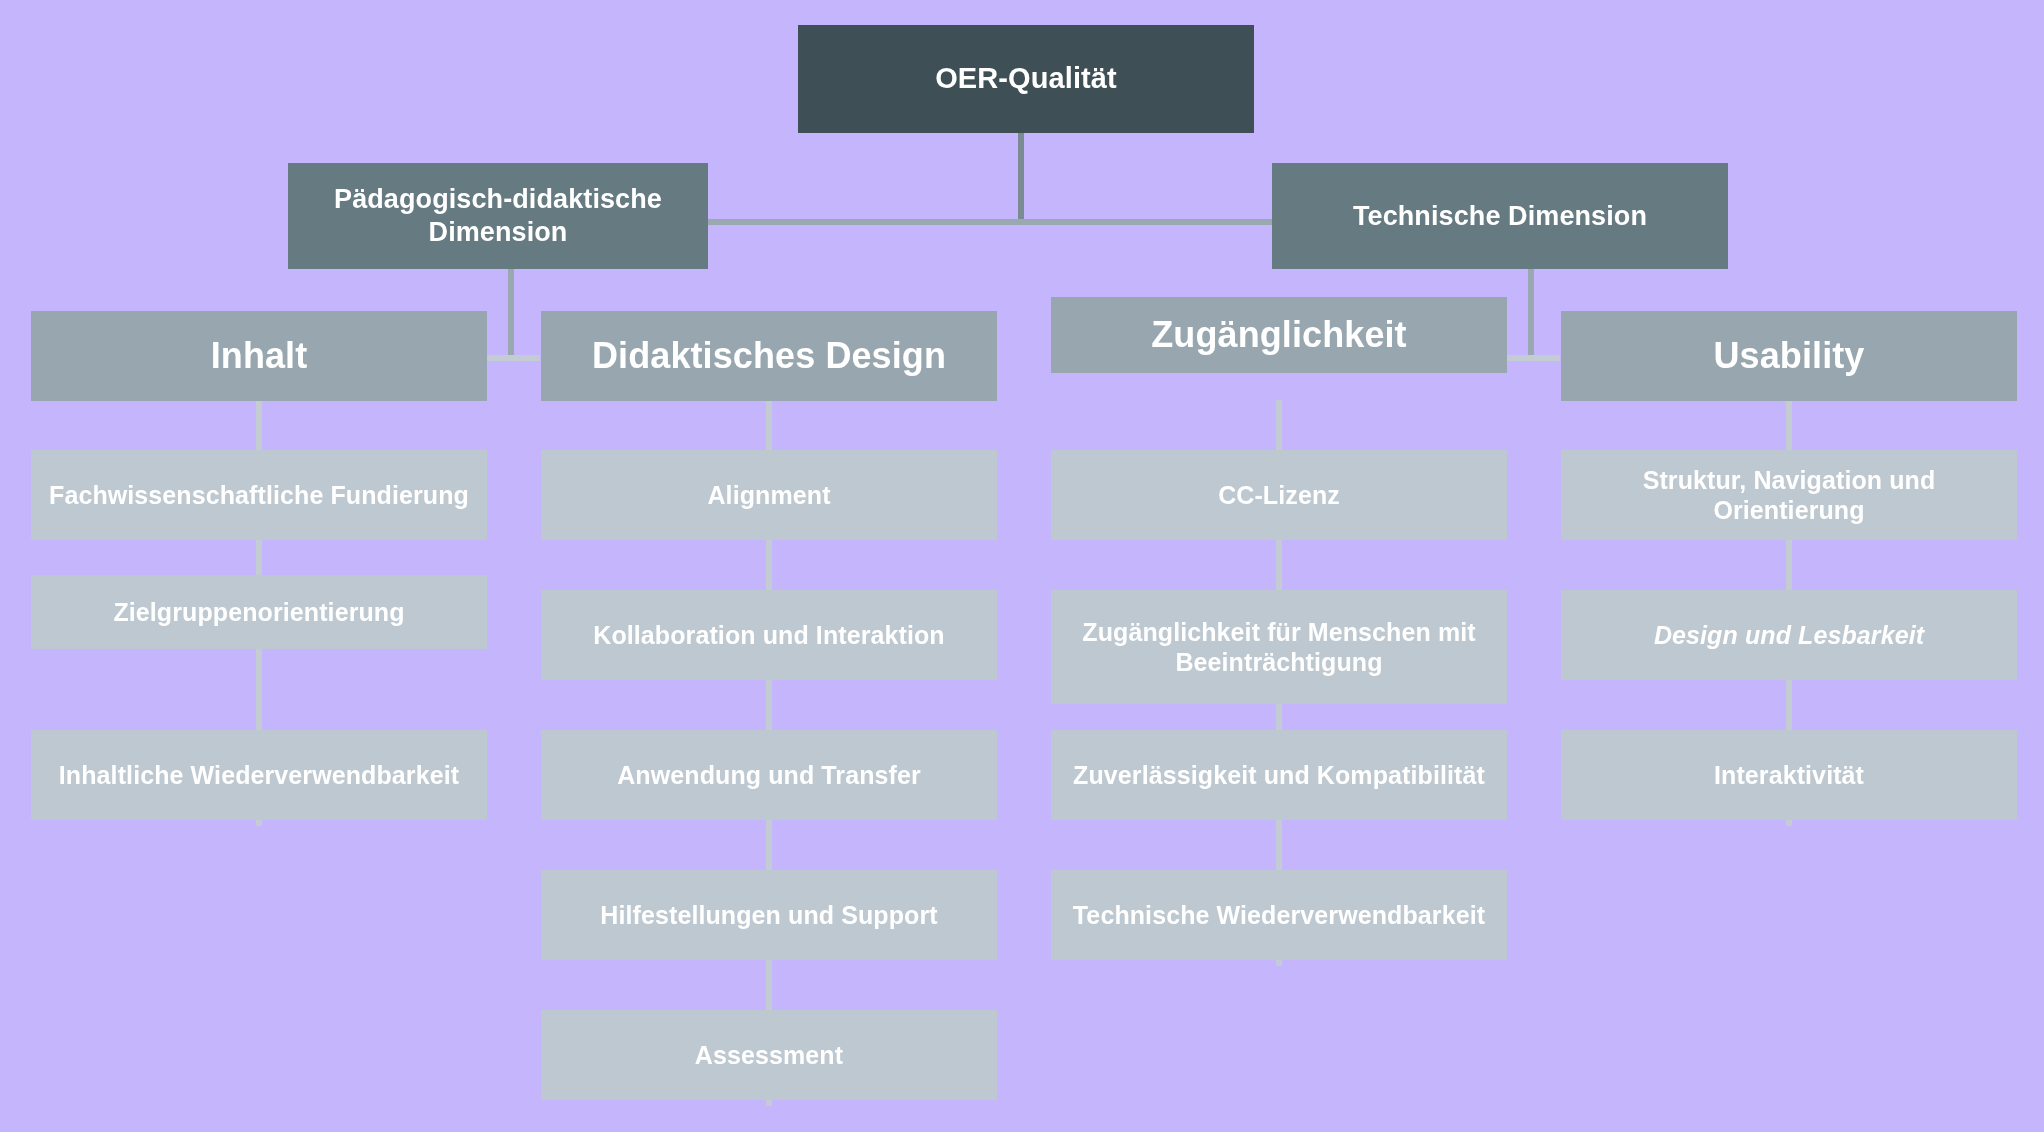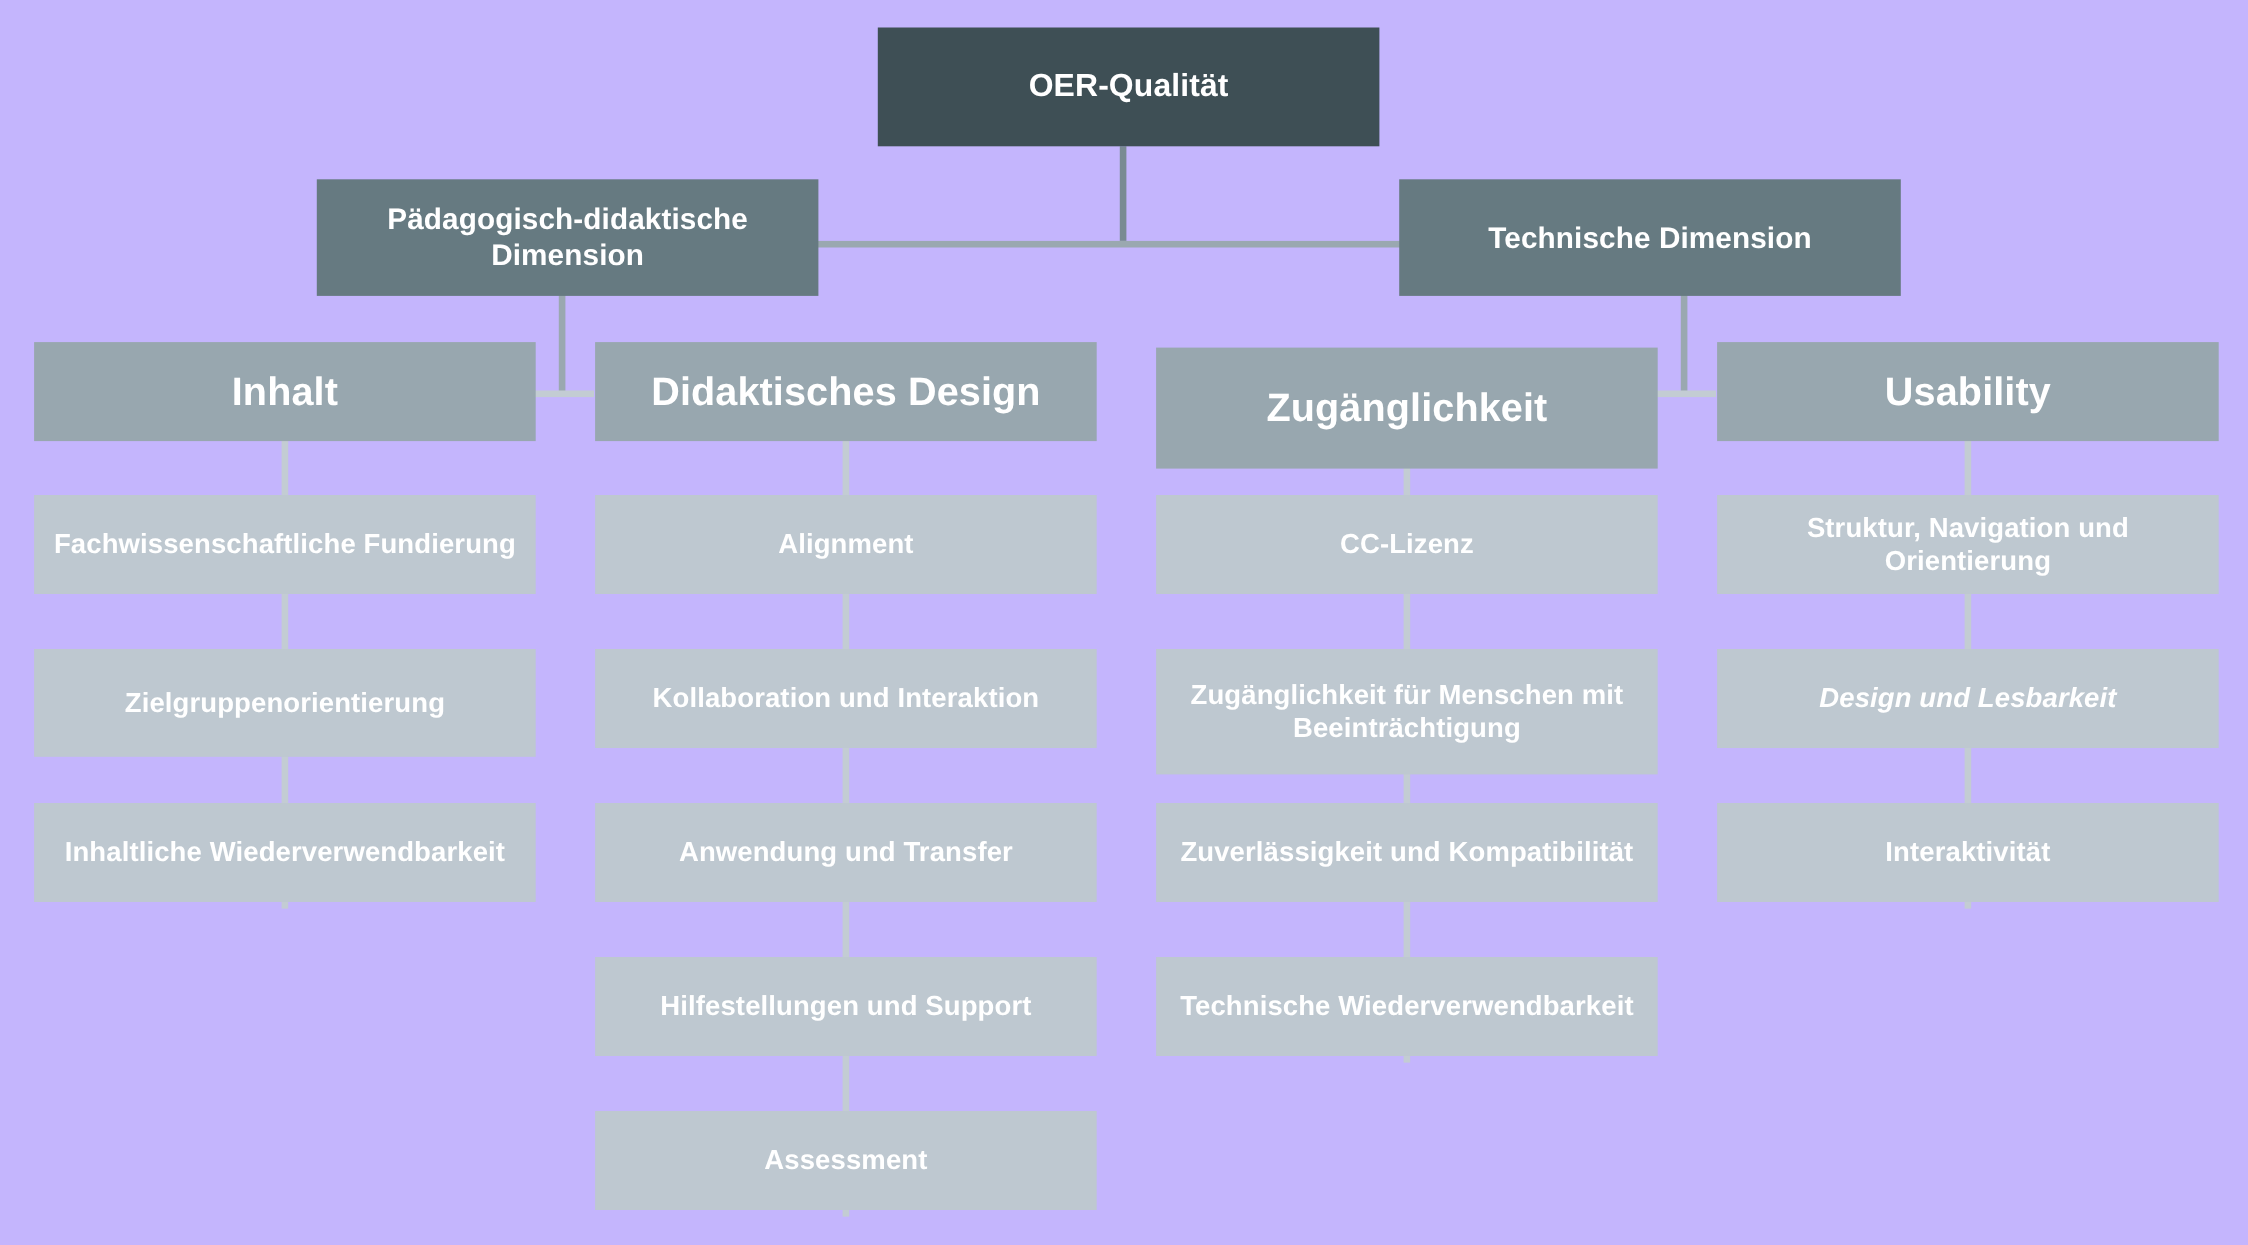--- a/index.html
+++ b/index.html
@@ -80,49 +80,49 @@
   <div class="conn-light" style="left:766px; top:400px; width:6px; height:706px;"></div>
 
   <div class="conn-light" style="left:1276px; top:400px; width:6px; height:566px;"></div>
 
   <div class="conn-light" style="left:1786px; top:400px; width:6px; height:426px;"></div>
 
   <div class="node lvl-root" style="left:798px; top:25px; width:456px; height:108px;">
     <span>OER-Qualität</span>
   </div>
 
-  <div class="node lvl-dim" style="left:288px; top:163px; width:456px; height:106px;">
+  <div class="node lvl-dim" style="left:288px; top:163px; width:420px; height:106px;">
     <span>Pädagogisch-didaktische Dimension</span>
   </div>
 
   <div class="node lvl-dim" style="left:1272px; top:163px; width:456px; height:106px;">
     <span>Technische Dimension</span>
   </div>
 
   <div class="node lvl-cat" style="left:31px; top:311px; width:456px; height:90px;">
     <span>Inhalt</span>
   </div>
 
   <div class="node lvl-cat" style="left:541px; top:311px; width:456px; height:90px;">
     <span>Didaktisches Design</span>
   </div>
 
-  <div class="node lvl-cat" style="left:1051px; top:316px; width:456px; height:110px;">
+  <div class="node lvl-cat" style="left:1051px; top:297px; width:456px; height:76px;">
     <span>Zugänglichkeit</span>
   </div>
 
   <div class="node lvl-cat" style="left:1561px; top:311px; width:456px; height:90px;">
     <span>Usability</span>
   </div>
 
   <div class="node lvl-leaf" style="left:31px; top:450px; width:456px; height:90px;">
     <span>Fachwissenschaftliche Fundierung</span>
   </div>
 
-  <div class="node lvl-leaf" style="left:31px; top:590px; width:456px; height:98px;">
+  <div class="node lvl-leaf" style="left:31px; top:575px; width:456px; height:74px;">
     <span>Zielgruppenorientierung</span>
   </div>
 
   <div class="node lvl-leaf" style="left:31px; top:730px; width:456px; height:90px;">
     <span>Inhaltliche Wiederverwendbarkeit</span>
   </div>
 
   <div class="node lvl-leaf" style="left:541px; top:450px; width:456px; height:90px;">
     <span>Alignment</span>
   </div>

